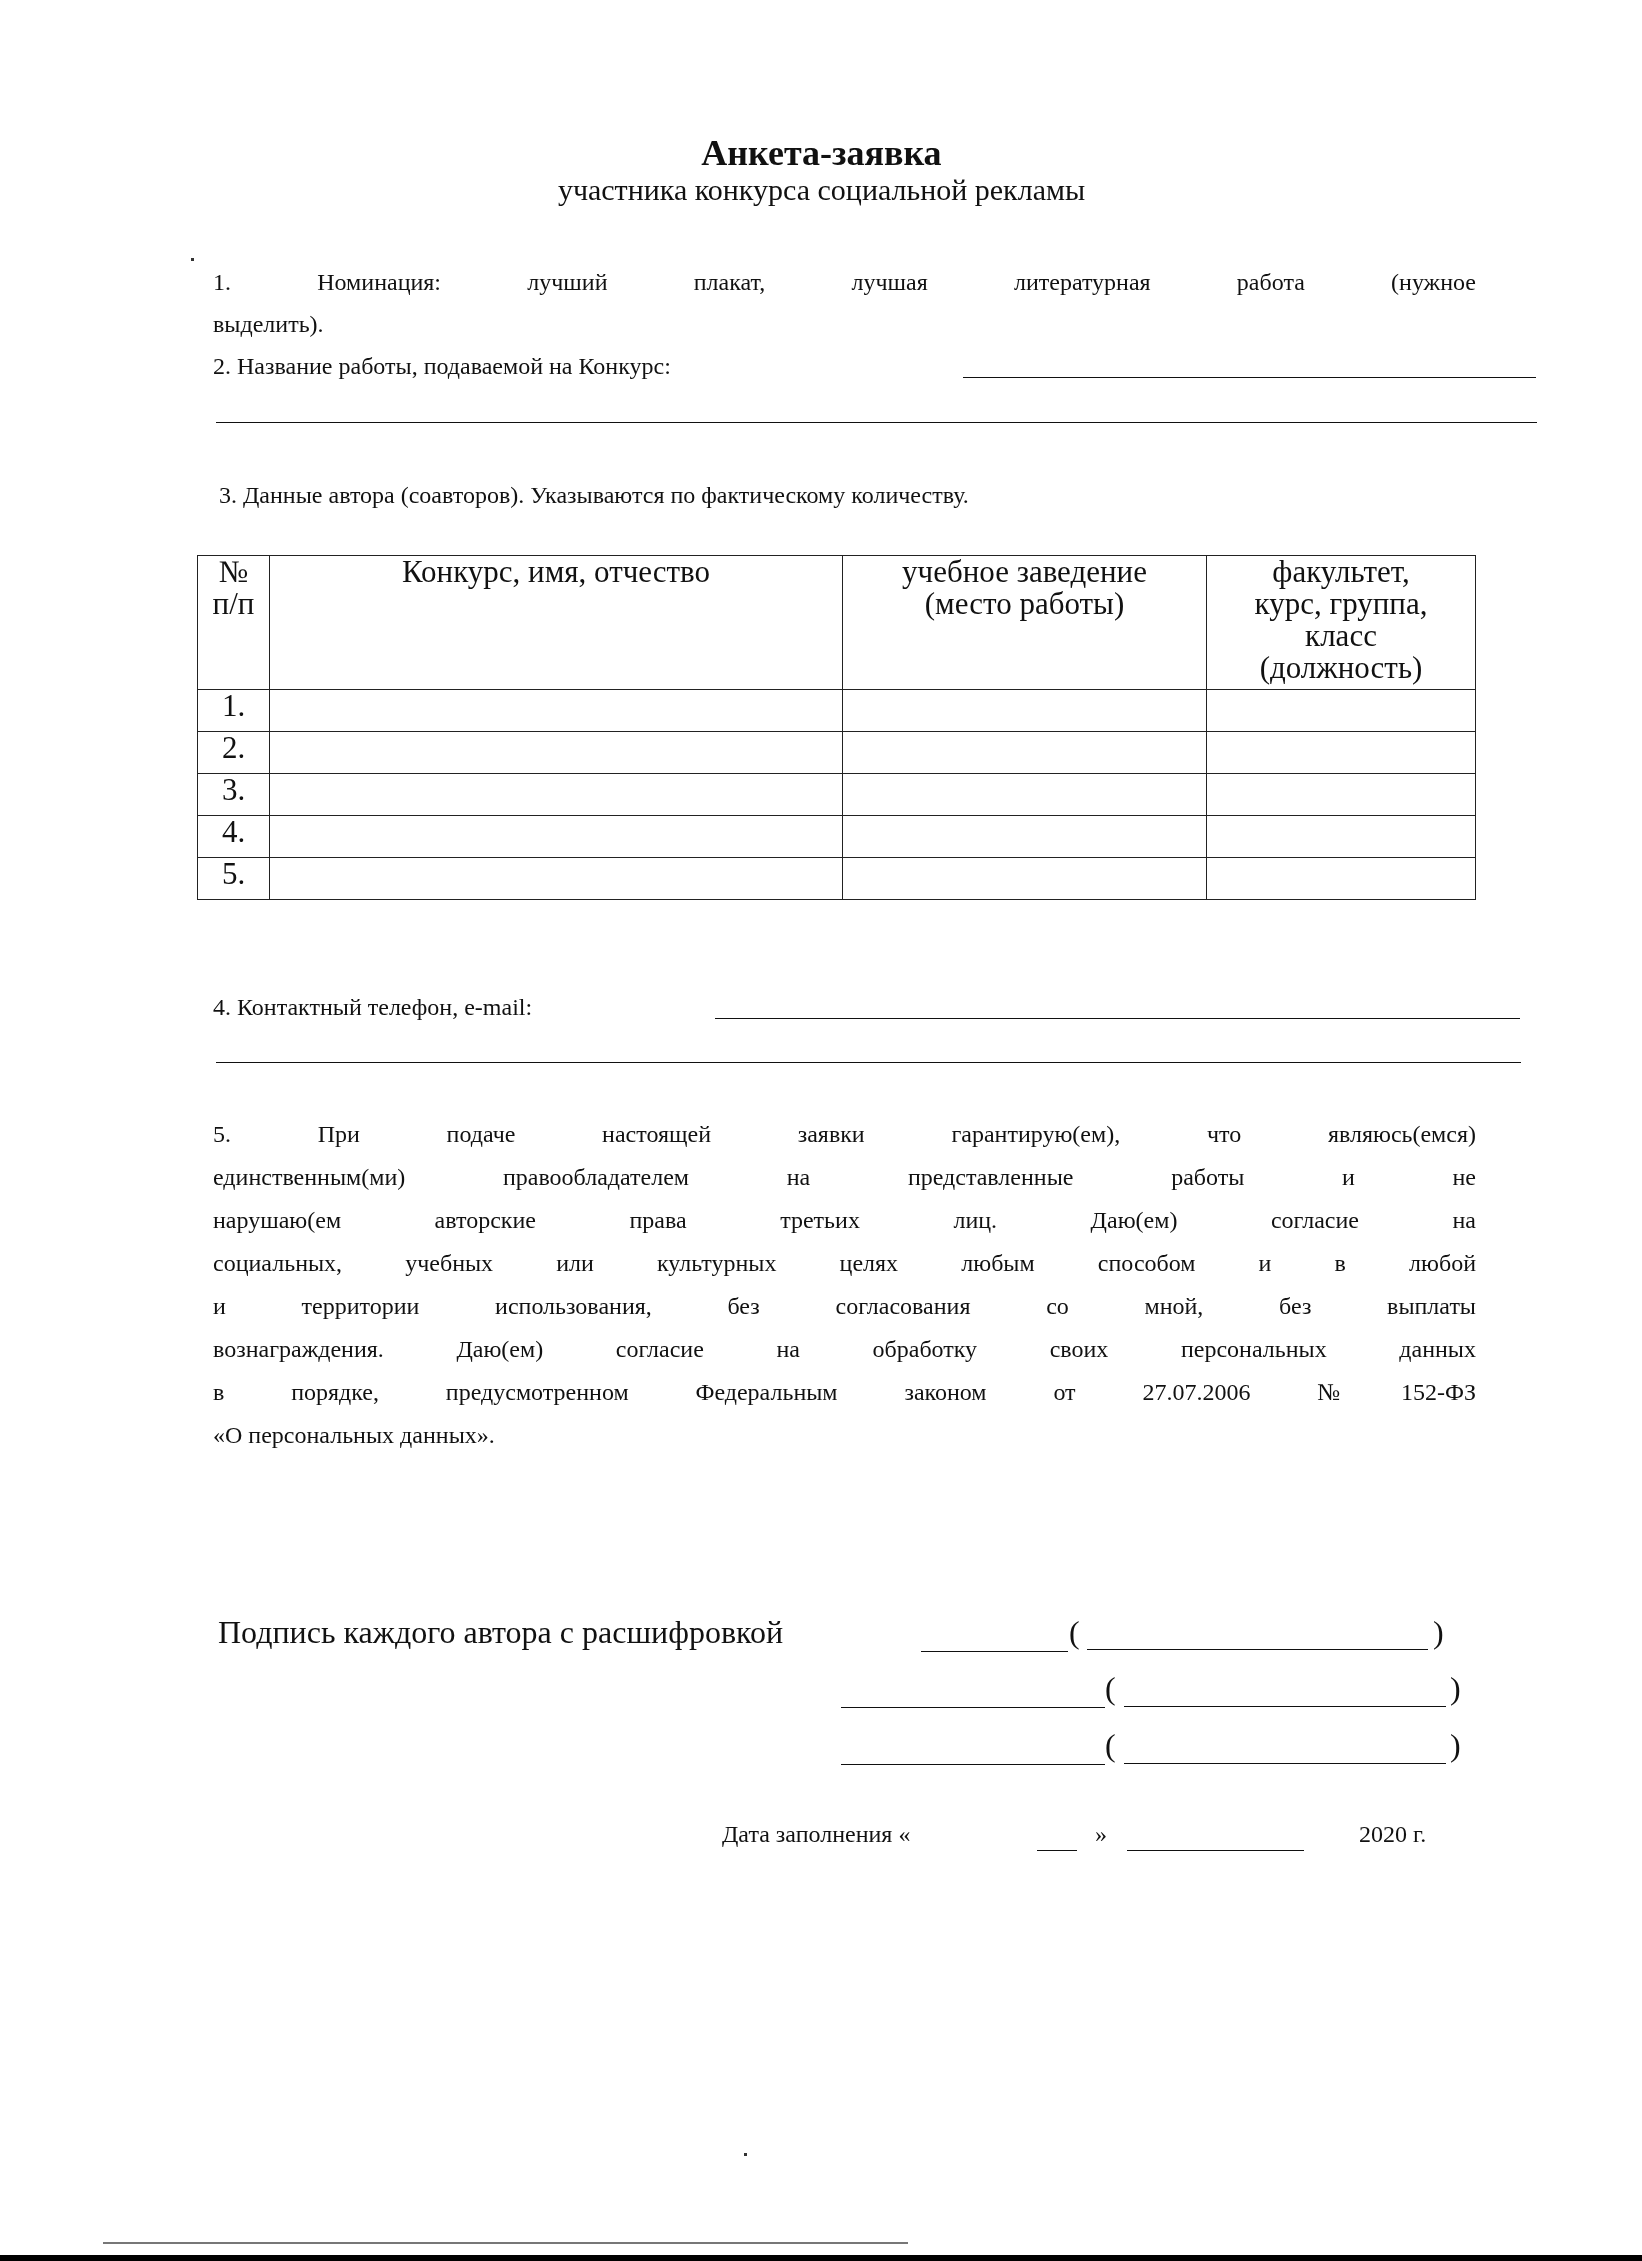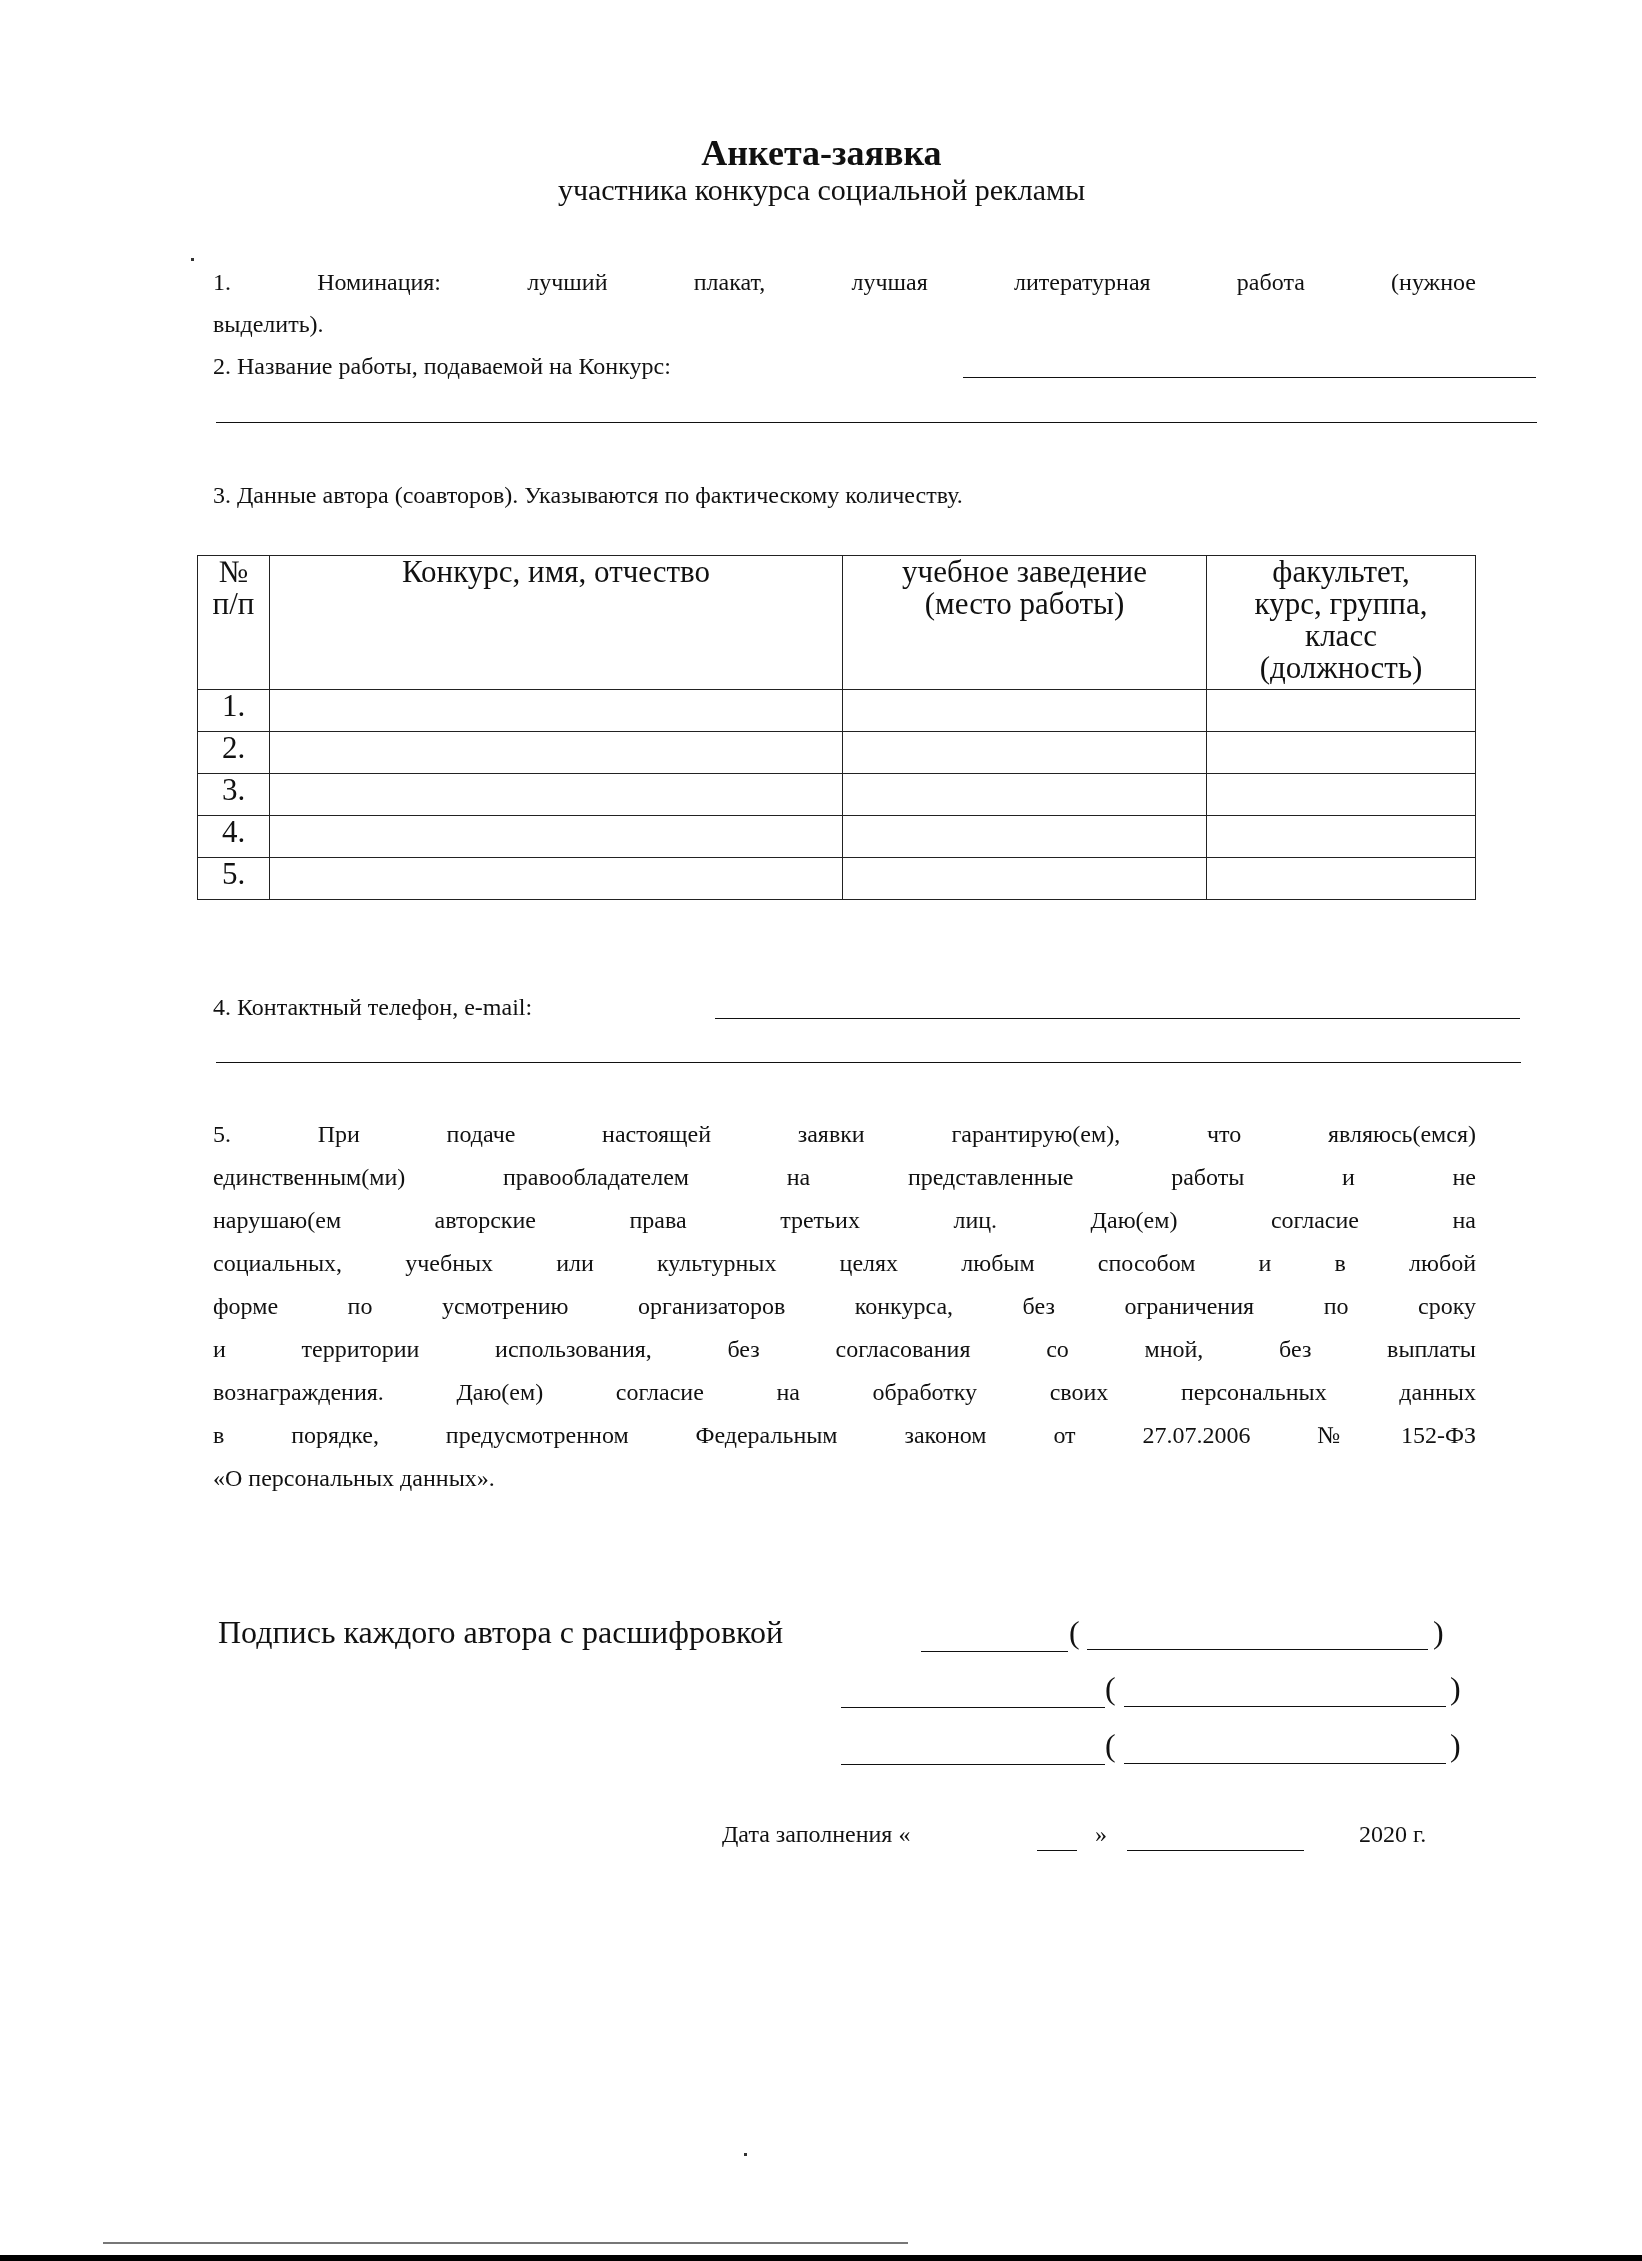--- a/index.html
+++ b/index.html
@@ -39,21 +39,21 @@
 <div class="abs title">Анкета-заявка</div>
 <div class="abs subtitle">участника конкурса социальной рекламы</div>
 
 <div class="abs para just" style="left:213px; top:261px; width:1263px;">1. Номинация: лучший плакат, лучшая литературная работа (нужное</div>
 <div class="abs para" style="left:213px; top:303px; width:1263px;">выделить).</div>
 
 <div class="abs para" style="left:213px; top:345px;">2. Название работы, подаваемой на Конкурс:</div>
 <div class="line" style="left:963px; top:377px; width:573px;" title=""></div>
 <div class="line" style="left:216px; top:422px; width:1321px;"></div>
 
-<div class="abs para" style="left:213px; top:474px;">3. Данные автора (соавторов). Указываются по фактическому количеству.</div>
+<div class="abs para" style="left:219px; top:474px;">3. Данные автора (соавторов). Указываются по фактическому количеству.</div>
 
 <table class="authors">
   <colgroup>
     <col style="width:72px">
     <col style="width:573px">
     <col style="width:364px">
     <col style="width:269px">
   </colgroup>
   <tbody>
       <tr class="head">
@@ -110,21 +110,20 @@
 
 <div class="abs para" style="left:213px; top:986px;">4. Контактный телефон, e-mail:</div>
 <div class="line" style="left:715px; top:1018px; width:805px;" title=""></div>
 <div class="line" style="left:216px; top:1062px; width:1305px;"></div>
 
 <div class="abs" style="left:213px; top:1113px; width:1263px;">
   <div class="para just">5. При подаче настоящей заявки гарантирую(ем), что являюсь(емся)</div>
   <div class="para just">единственным(ми) правообладателем на представленные работы и не</div>
   <div class="para just">нарушаю(ем авторские права третьих лиц. Даю(ем) согласие на</div>
   <div class="para just">социальных, учебных или культурных целях любым способом и в любой</div>
-  <div class="para just">форме по усмотрению организаторов конкурса, без ограничения по сроку</div>
   <div class="para just">и территории использования, без согласования со мной, без выплаты</div>
   <div class="para just">вознаграждения. Даю(ем) согласие на обработку своих персональных данных</div>
   <div class="para just">в порядке, предусмотренном Федеральным законом от 27.07.2006 №152-ФЗ</div>
   <div class="para">«О персональных данных».</div>
 </div>
 
 <div class="sigrow" style="left:218px; top:1614px;">Подпись каждого автора с расшифровкой</div>
 
 <div class="line" style="left:921px; top:1651px; width:147px;"></div>
 <div class="paren" style="left:1069px; top:1614px;">(</div>

